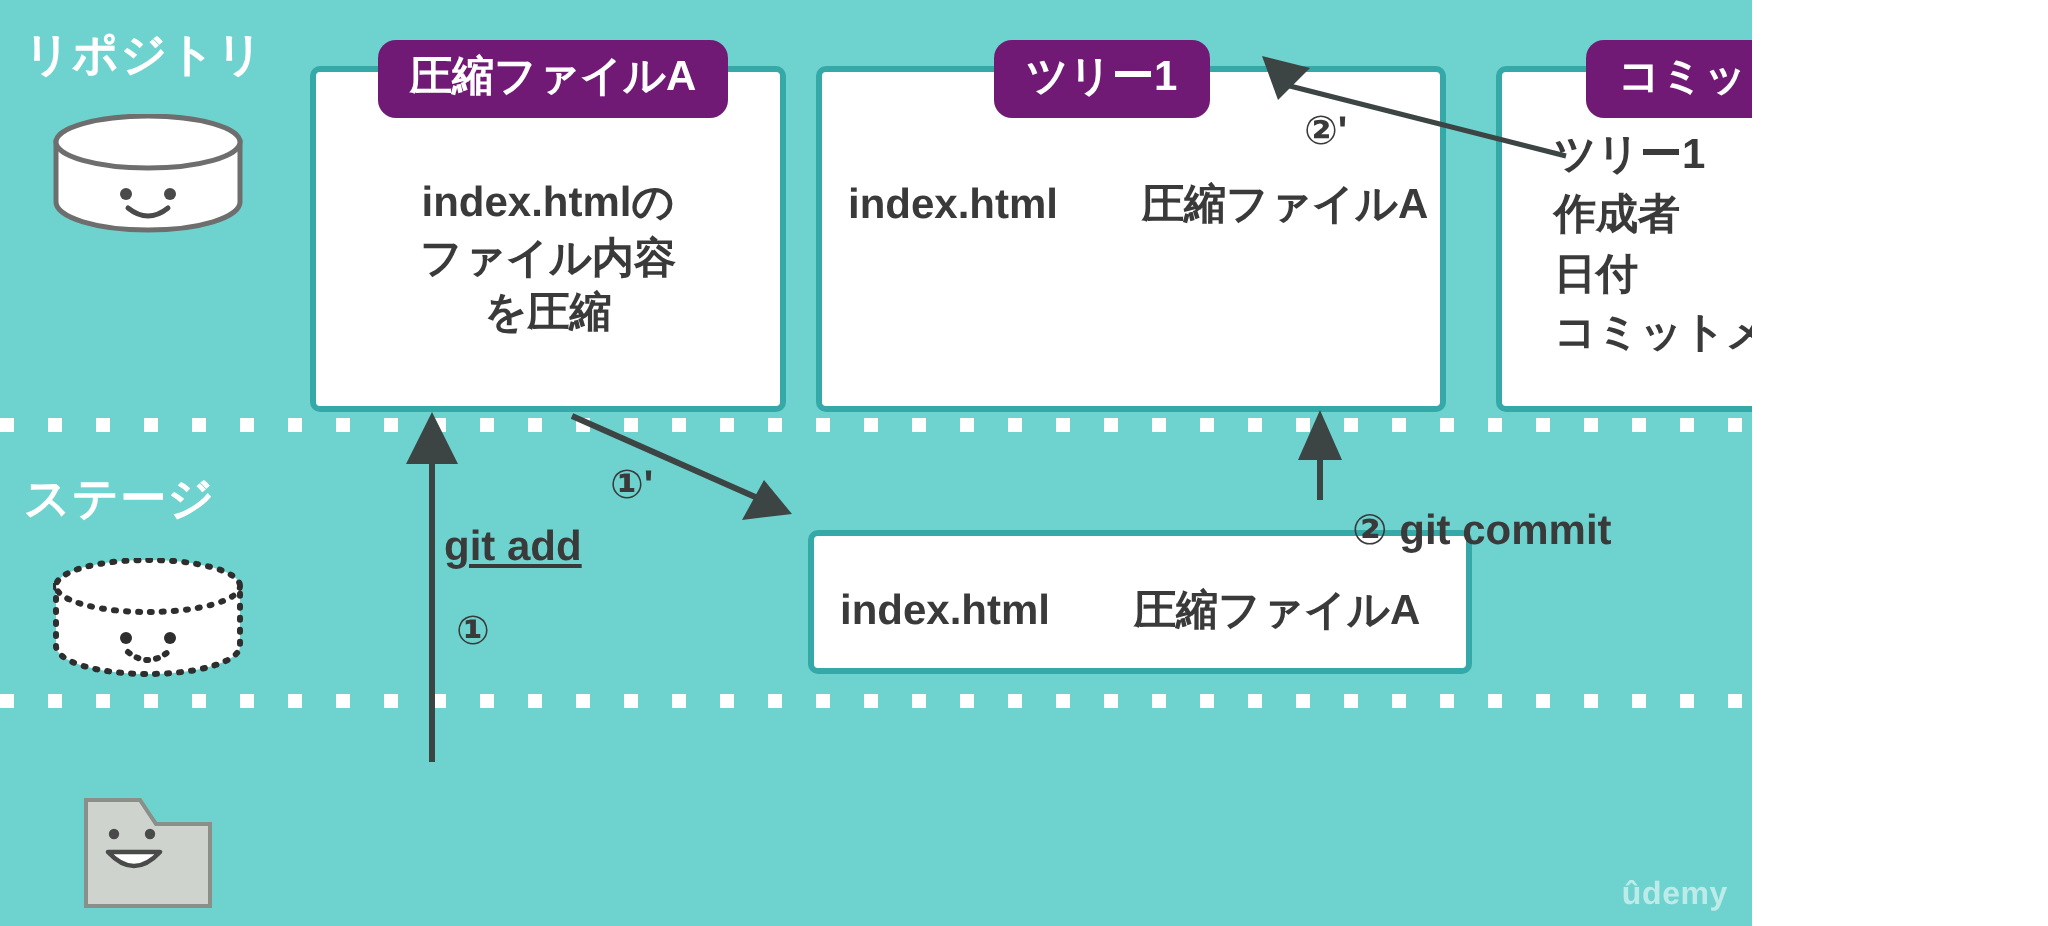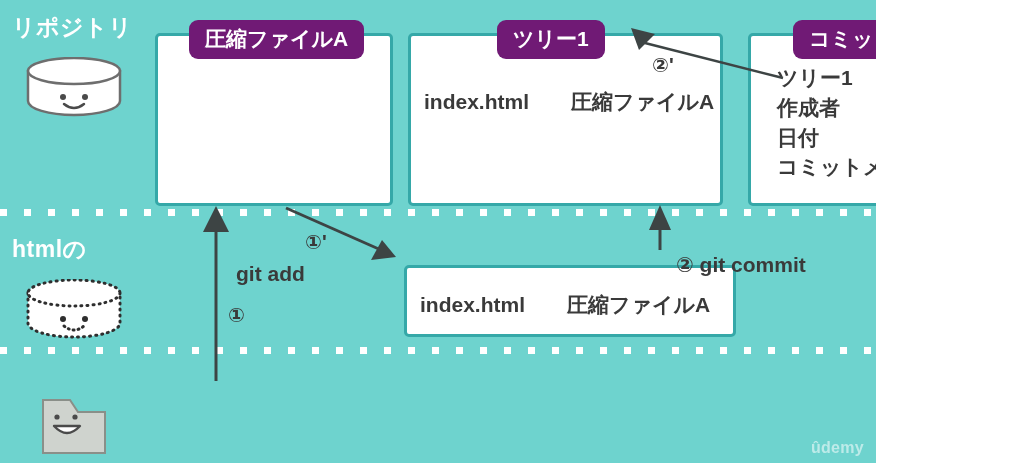--- a/index.html
+++ b/index.html
@@ -104,21 +104,21 @@
 
   
   .annotation {
     position: absolute;
     color: #3A3A3A;
     font-size: 21px;
     font-weight: bold;
     white-space: nowrap;
     z-index: 6;
   }
-  #annotation-git-add      { left: 236px; top: 262px; }
+  #annotation-git-add      { left: 222px; top: 262px; text-decoration: underline; }
   #annotation-step-1       { left: 228px; top: 303px; font-size: 20px; }
   #annotation-step-1-prime { left: 305px; top: 230px; font-size: 20px; }
   #annotation-git-commit   { left: 676px; top: 226px; margin-top: 27px; }
   #annotation-step-2-prime { left: 652px; top: 53px;  font-size: 20px; }
 
   
   #arrows {
     position: absolute;
     left: 0; top: 0;
     width: 1024px; height: 463px;
@@ -141,21 +141,21 @@
 </style>
 </head>
 <body>
 
 <div id="canvas">
 
   <div class="divider" id="divider-1"></div>
   <div class="divider" id="divider-2"></div>
 
   <div class="lane-label" id="lane-label-repository">リポジトリ</div>
-  <div class="lane-label" id="lane-label-stage">htmlの</div>
+  <div class="lane-label" id="lane-label-stage">ステージ</div>
 
   <svg class="lane-icon" id="icon-repository" viewBox="0 0 100 62">
     <path d="M4,14 L4,44 a46,14 0 0 0 92,0 L96,14 Z" fill="#ffffff" stroke="#6E6E6E" stroke-width="2.5"></path>
     <ellipse cx="50" cy="14" rx="46" ry="13" fill="#ffffff" stroke="#6E6E6E" stroke-width="2.5"></ellipse>
     <circle cx="39" cy="40" r="3" fill="#4A4A4A"></circle>
     <circle cx="61" cy="40" r="3" fill="#4A4A4A"></circle>
     <path d="M40,47 q10,8 20,0" fill="none" stroke="#4A4A4A" stroke-width="2.5" stroke-linecap="round"></path>
   </svg>
 
   <svg class="lane-icon" id="icon-stage" viewBox="0 0 100 62">
@@ -175,20 +175,23 @@
 
   <div class="card" id="card-compressed-file-a"></div>
   <div class="card" id="card-tree-1"></div>
   <div class="card" id="card-commit-1"></div>
   <div class="card" id="card-index"></div>
 
   <div class="card-tab" id="tab-compressed-file-a">圧縮ファイルA</div>
   <div class="card-tab" id="tab-tree-1">ツリー1</div>
   <div class="card-tab" id="tab-commit-1">コミット1</div>
 
+  <div class="card-body" id="body-compressed-file-a">index.htmlの
+ファイル内容
+を圧縮</div>
   <div class="card-body" id="body-tree-1">index.html　　圧縮ファイルA</div>
   <div class="card-body" id="body-commit-1">ツリー1
 作成者
 日付
 コミットメッセージ</div>
   <div class="card-body" id="body-index">index.html　　圧縮ファイルA</div>
 
   <svg id="arrows" viewBox="0 0 1024 463">
     <defs>
       <marker id="arrowhead-up" markerWidth="9" markerHeight="9" refX="4.5" refY="8" orient="auto-start-reverse" markerUnits="strokeWidth">

